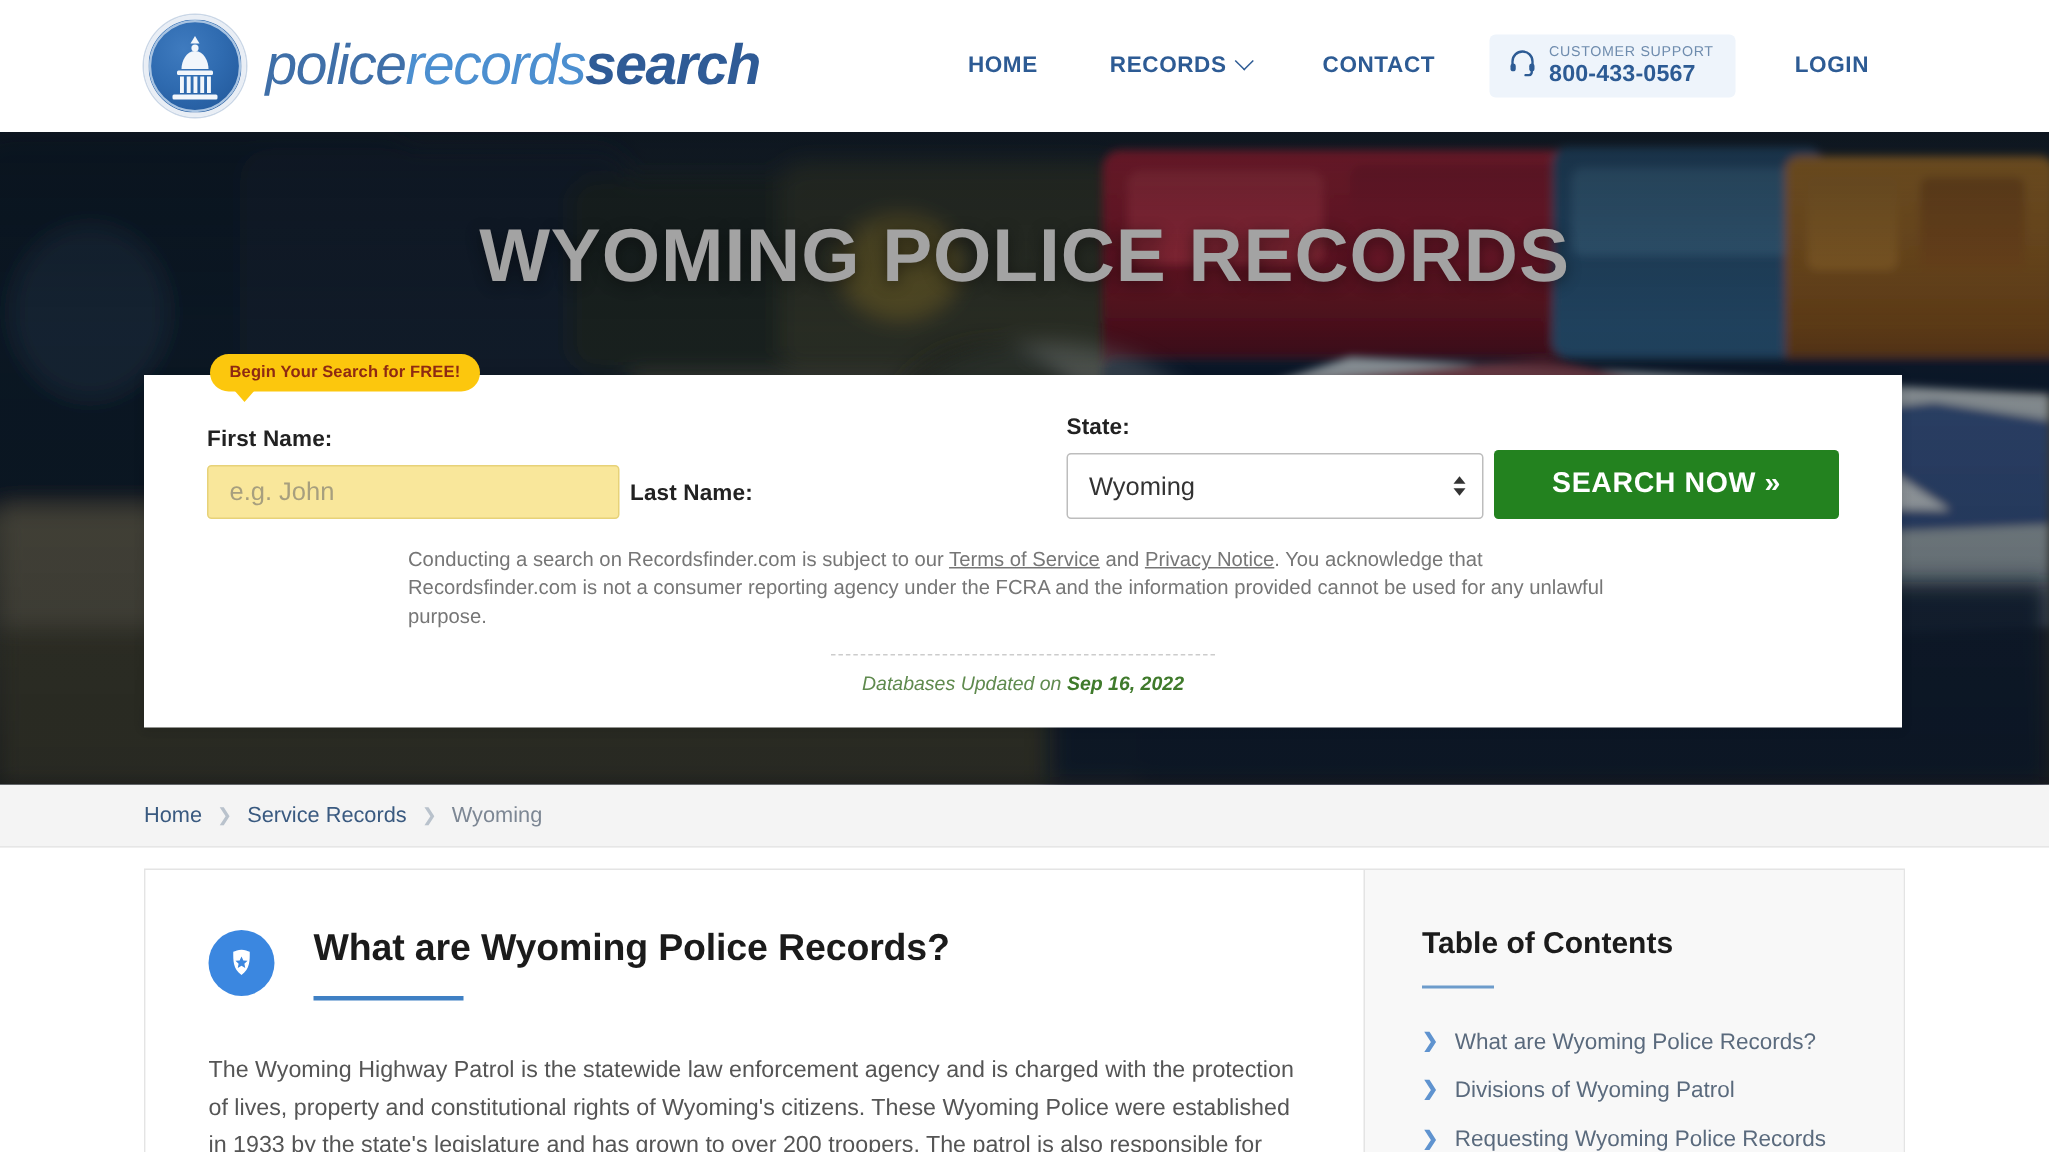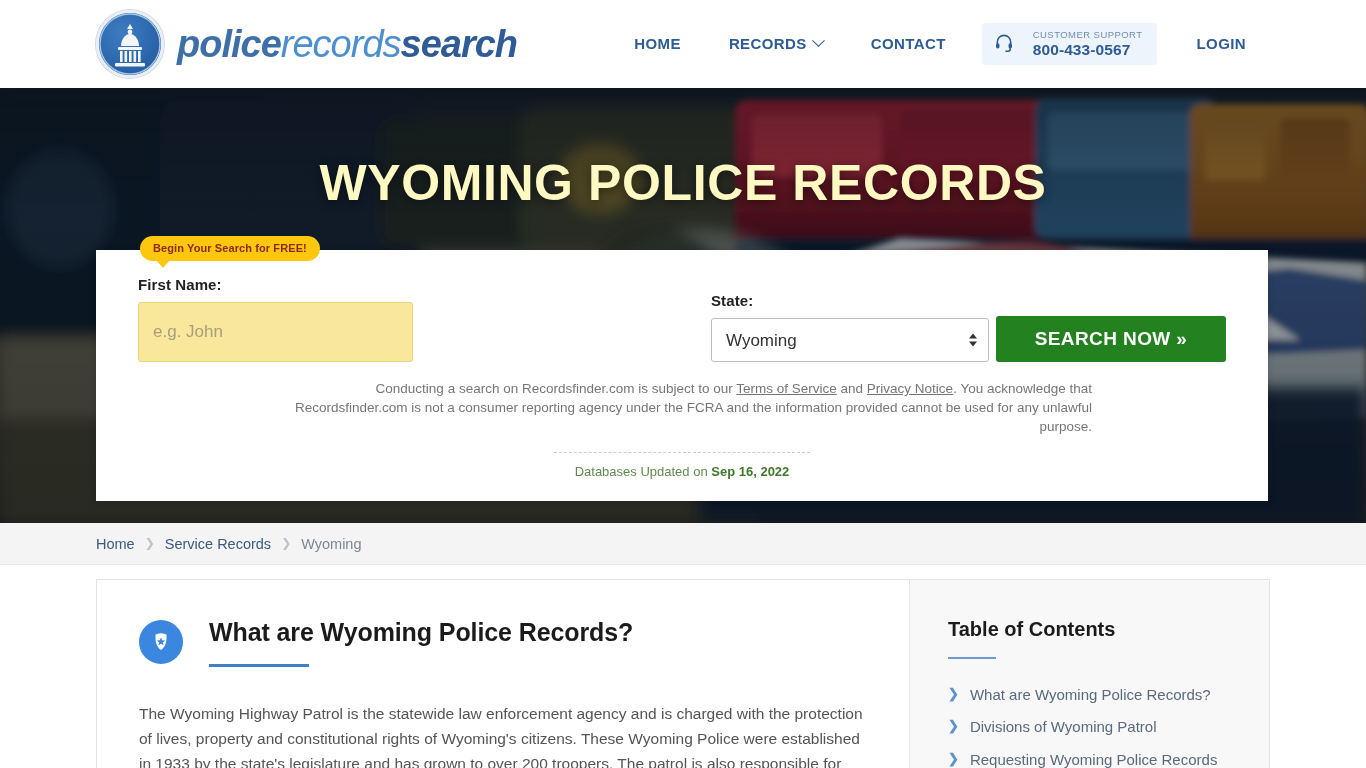--- a/index.html
+++ b/index.html
@@ -40,21 +40,21 @@
     flex: none;
   }
   .brand-seal svg { position: absolute; left: 0; top: 0; }
   .brand-text {
     font-size: 38px;
     font-style: italic;
     letter-spacing: -1px;
     line-height: 1;
     white-space: nowrap;
   }
-  .brand-text .t1 { color: #3f6fa8; font-weight: 700; }
+  .brand-text .t1 { color: #3f6fa8; font-weight: 400; }
   .brand-text .t2 { color: #4c8fd0; font-weight: 400; }
   .brand-text .t3 { color: #2f5b96; font-weight: 700; }
 
   .main-nav {
     margin-left: auto;
     display: flex;
     align-items: center;
     gap: 0;
   }
   .nav-link {
@@ -76,21 +76,21 @@
     border-bottom: 1.6px solid #2d5b94;
     transform: rotate(45deg) translate(-2px,-2px);
     display: inline-block;
   }
   .support-box {
     background: #eef4fb;
     border-radius: 4px;
     padding: 7px 14px 7px 12px;
     display: flex;
     align-items: center;
-    gap: 19px;
+    gap: 8px;
     margin: 0 16px 0 12px;
     cursor: pointer;
   }
   .headset-icon { flex: none; }
   .support-txt { line-height: 1.12; }
   .support-label {
     display: block;
     font-size: 9.5px;
     color: #6f8cae;
     letter-spacing: .45px;
@@ -113,26 +113,26 @@
   }
   .hero-bg { position: absolute; inset: 0; }
   .hero-overlay {
     position: absolute; inset: 0;
     background: linear-gradient(180deg, rgba(8,14,22,.52) 0%, rgba(8,14,22,.30) 30%, rgba(8,14,22,.45) 100%);
   }
   .hero-title {
     position: absolute;
     top: 50px; left: 0; right: 0;
     text-align: center;
-    color: #fef9c3;
+    color: #a3a3a3;
     font-size: 50px;
     font-weight: 700;
     letter-spacing: .6px;
     text-shadow: 0 2px 10px rgba(0,0,0,.45);
-    margin: 16px;
+    margin: 3px;
   }
 
   
   .search-card {
     position: absolute;
     left: 96px; right: 98px;
     top: 162px;
     background: #ffffff;
     padding: 26px 42px 22px 42px;
     box-shadow: 0 1px 7px rgba(0,0,0,.14);
@@ -167,21 +167,21 @@
   .field.ln { width: 286px; }
   .field.st { width: 280px; }
   .field-label {
     font-size: 15px;
     font-weight: 700;
     color: #222222;
     margin-bottom: 9px;
     letter-spacing: .1px;
   }
   .text-input {
-    height: 60px;
+    height: 36px;
     background: #f9e79b;
     border: 1px solid #e7d279;
     border-radius: 3px;
     padding: 0 14px;
     font-size: 17px;
     font-family: "Liberation Sans", sans-serif;
     color: #4a4a3e;
     outline: none;
     width: 100%;
   }
@@ -229,36 +229,37 @@
     letter-spacing: .4px;
     font-family: "Liberation Sans", sans-serif;
     cursor: pointer;
     padding: 0 20px;
     white-space: nowrap;
   }
 
   .disclaimer {
     margin: 17px auto 0 auto;
     max-width: 820px;
-    text-align: right;
+    text-align: left;
     font-size: 13.5px;
     line-height: 1.42;
     color: #767676;
   }
   .disclaimer a { color: #767676; text-decoration: underline; }
   .updated-sep {
     width: 256px;
     height: 0;
     border-top: 1px dashed #cccccc;
     margin: 16px auto 0 auto;
   }
   .updated {
     text-align: center;
     margin-top: 11px;
     font-size: 13px;
+    font-style: italic;
     color: #5f8a4e;
   }
   .updated b { color: #3f7a2b; font-weight: 700; }
 
   
   .crumb-bar {
     height: 42px;
     background: #f4f4f4;
     border-bottom: 1px solid #e6e6e6;
     display: flex;
@@ -512,20 +513,21 @@
   <div class="search-card">
     <div class="free-badge">Begin Your Search for FREE!</div>
 
     <div class="form-row">
       <div class="field fn">
         <label class="field-label">First Name:</label>
         <input class="text-input" type="text" placeholder="e.g. John" style="">
       </div>
 
       <div class="field ln">
+        <label class="field-label">Last Name:</label>
       </div>
 
       <div class="field st">
         <label class="field-label">State:</label>
         <div class="select-wrap">
           <select class="state-select" id="state-select"><option value="Wyoming">Wyoming</option><option value="Alabama">Alabama</option><option value="Alaska">Alaska</option><option value="Arizona">Arizona</option><option value="California">California</option><option value="Colorado">Colorado</option><option value="Texas">Texas</option></select>
           <span class="select-arrows">
             <i class="up"></i>
               <i class="dn"></i>
           </span>

